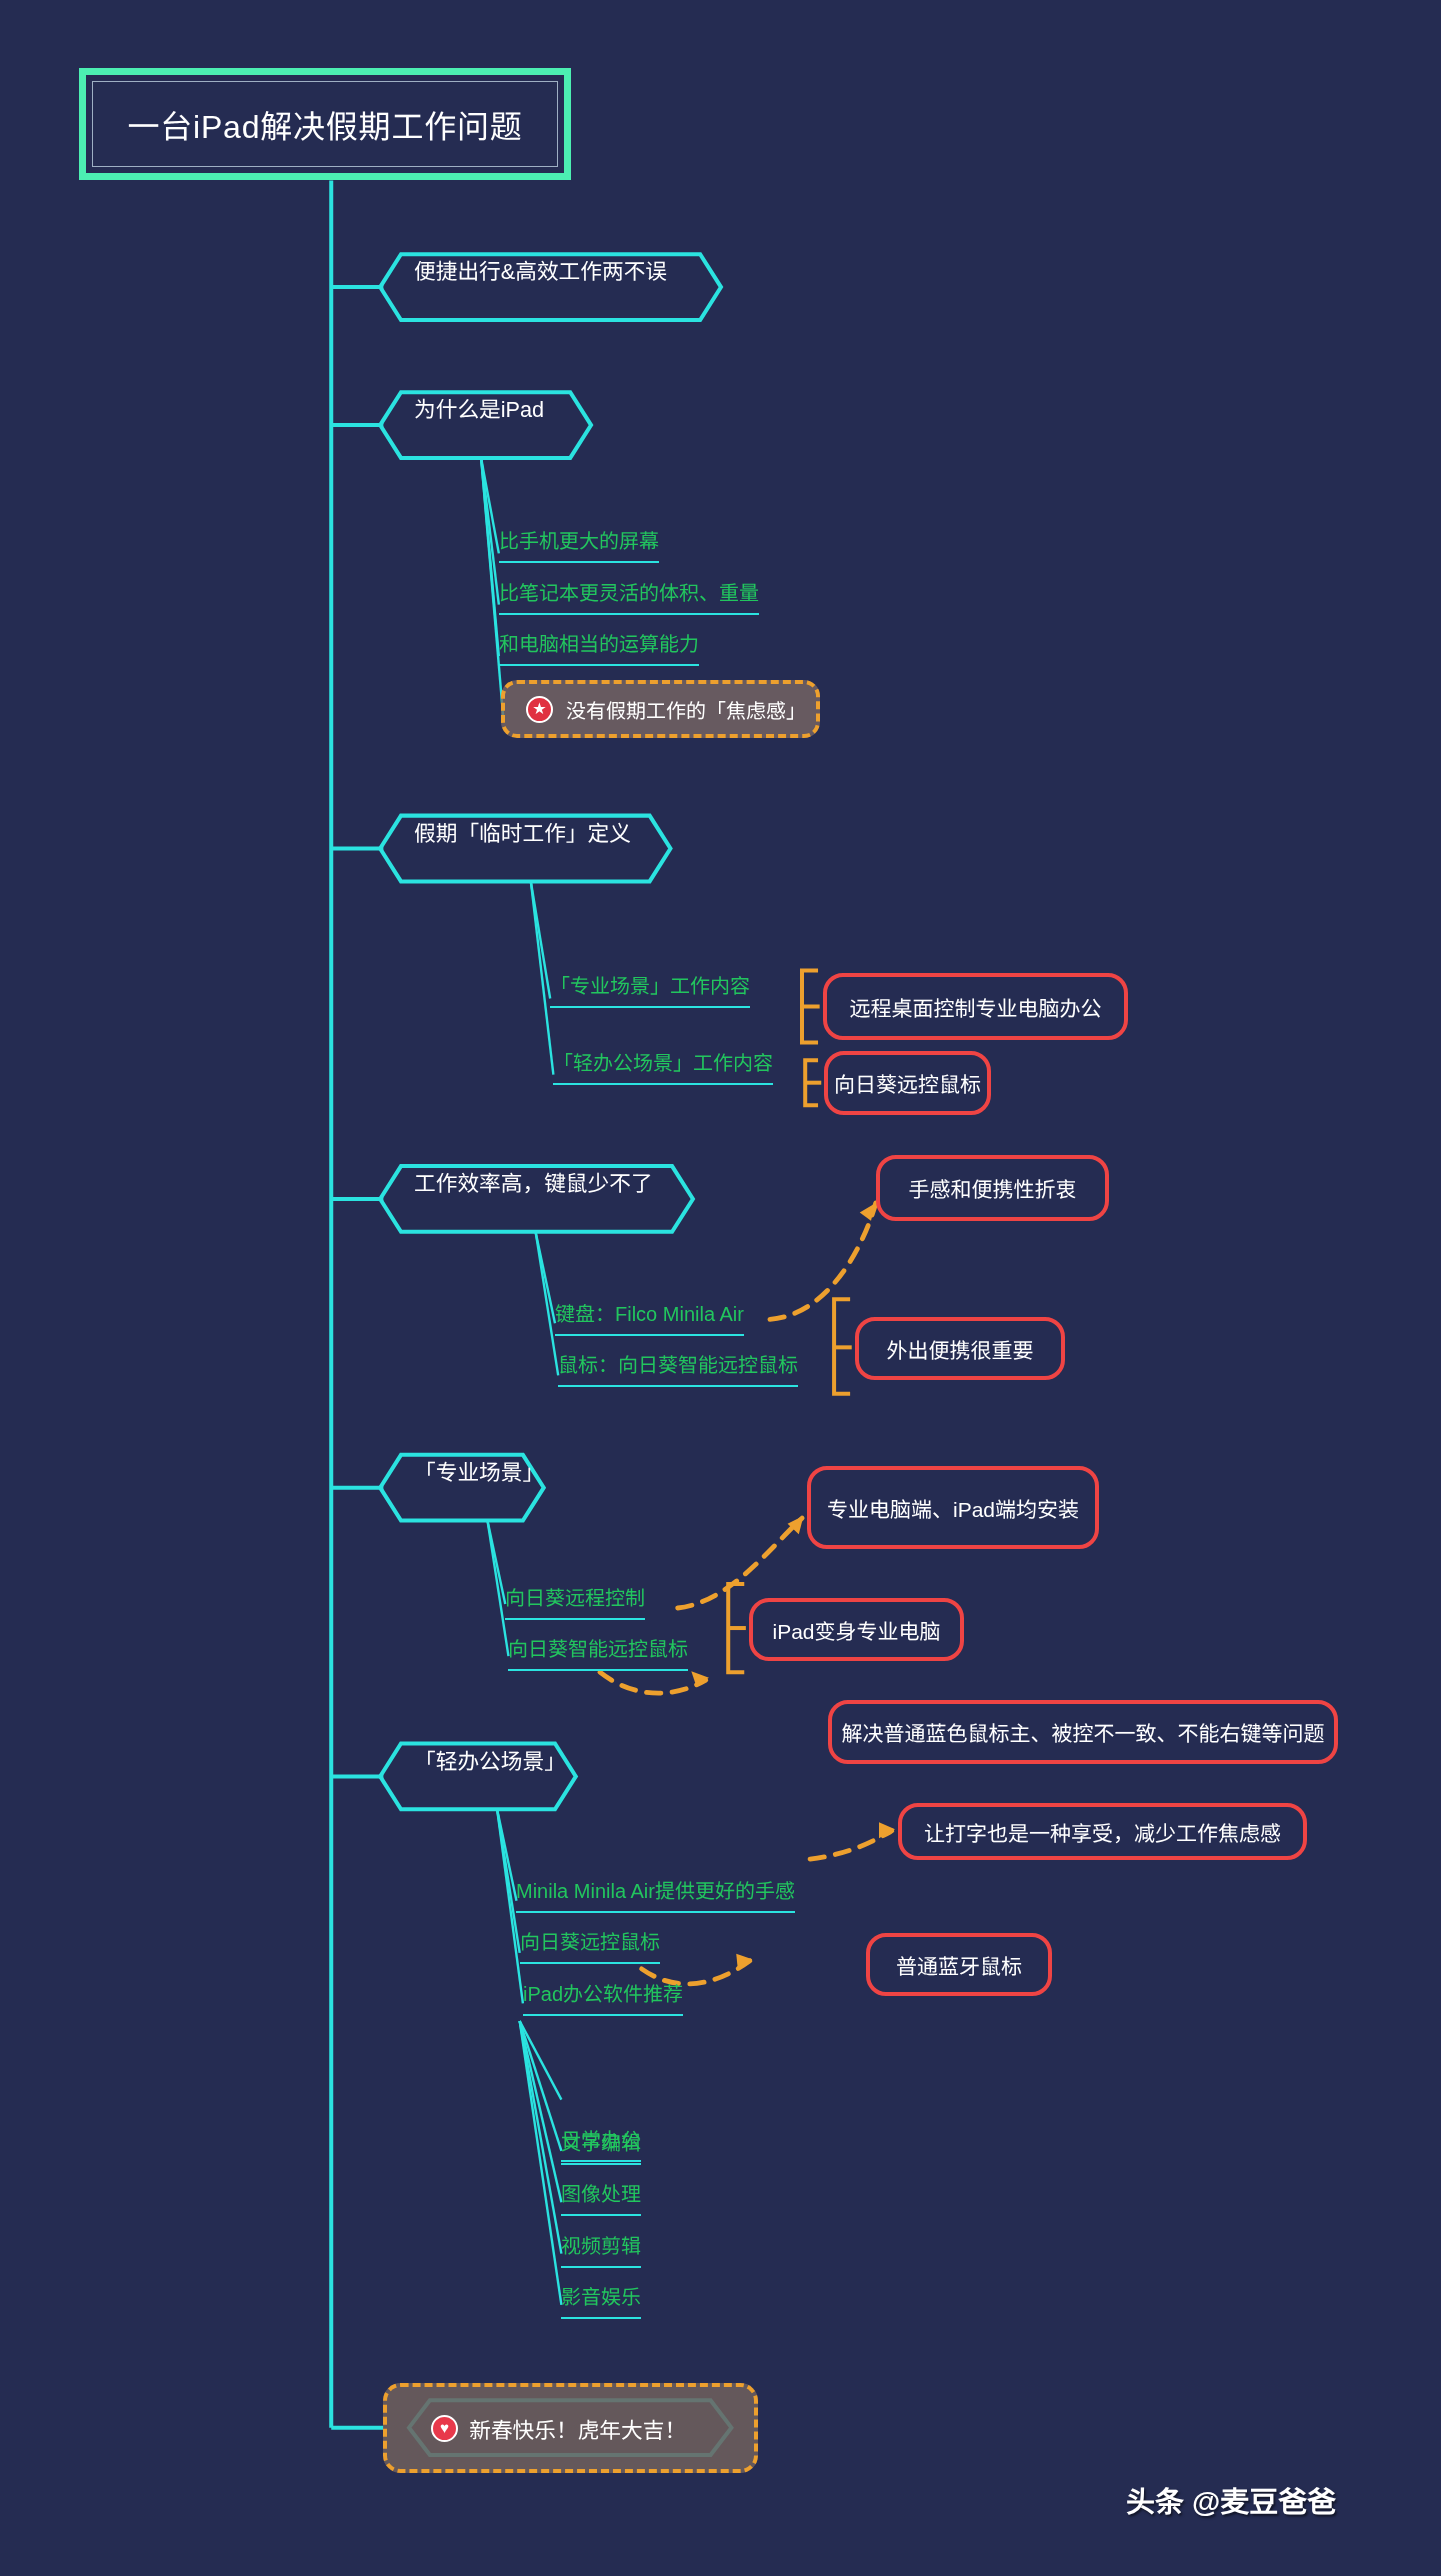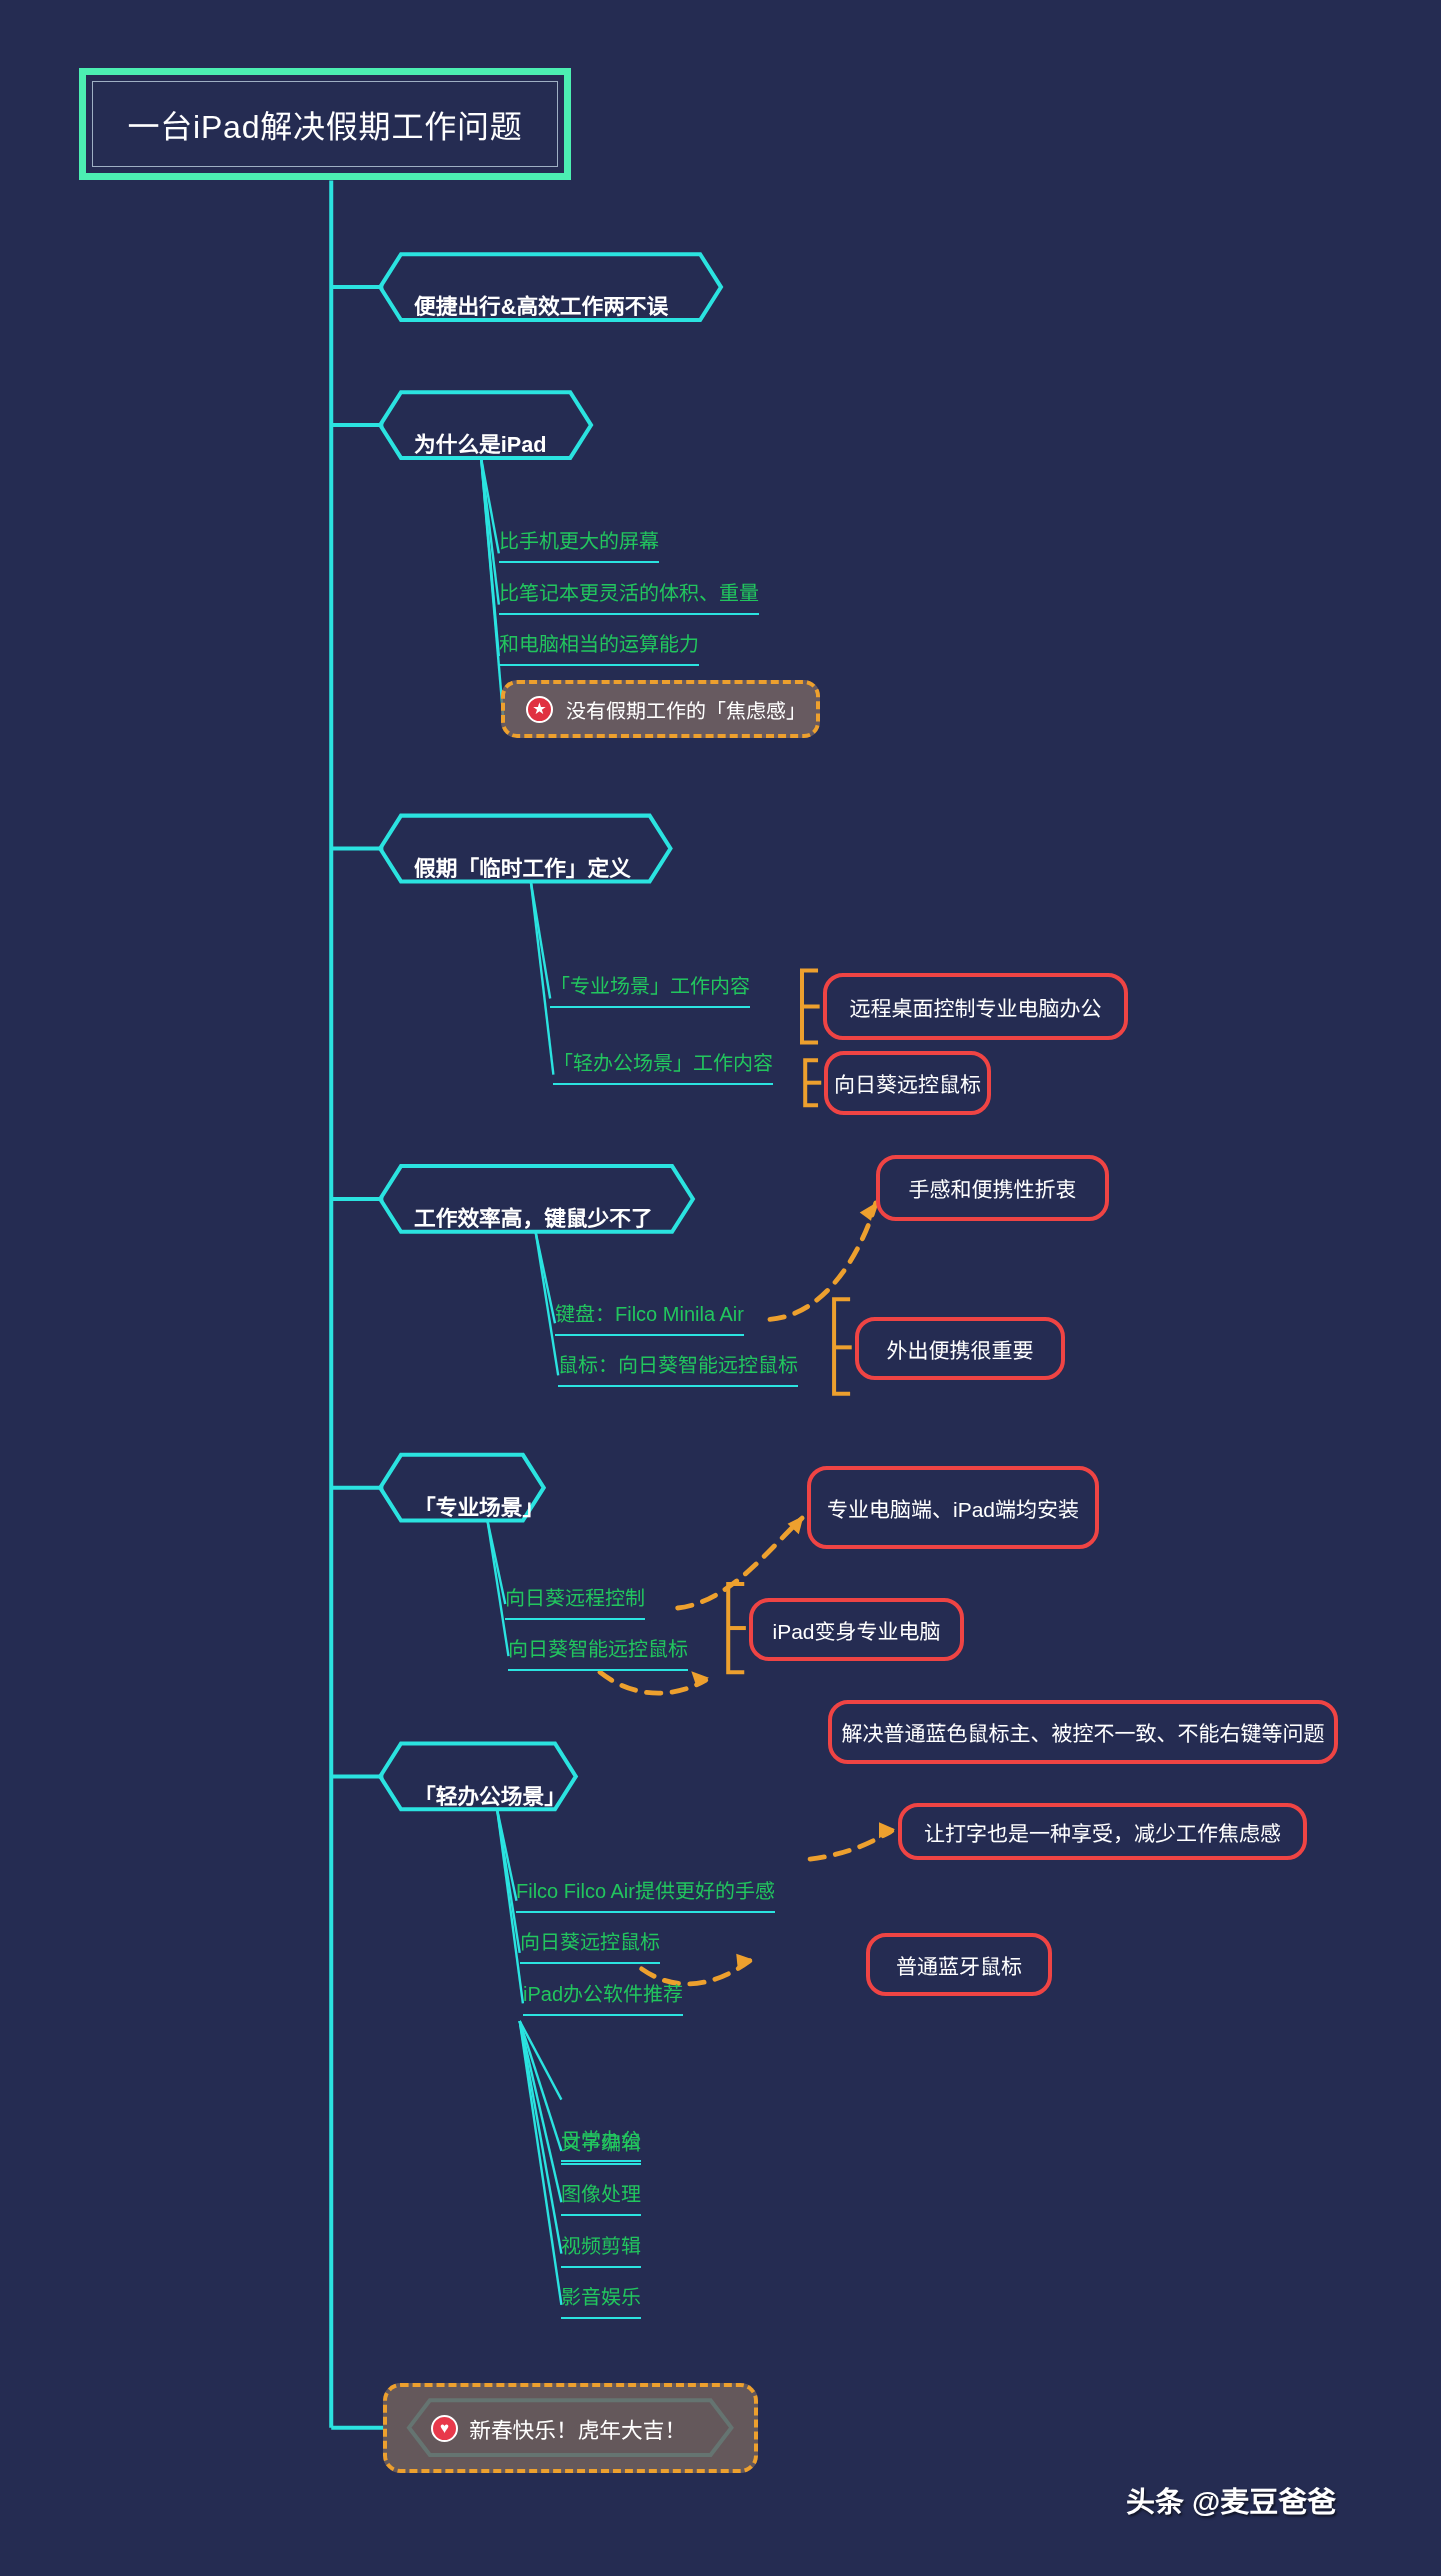--- a/index.html
+++ b/index.html
@@ -18,21 +18,21 @@
     position:absolute;left:79px;top:68px;width:492px;height:112px;
     border:7.2px solid #4CEFB2;background:#252C52;box-sizing:border-box;
   }
   .root-inner{
     position:absolute;inset:5.6px;border:1.6px solid #9fb0c4;box-sizing:border-box;
     display:flex;align-items:center;justify-content:center;
   }
   .root-text{color:#ffffff;font-size:32px;letter-spacing:0.8px;white-space:nowrap;}
 
   
-  .hex{position:absolute;height:66px;display:flex;align-items:flex-end;font-weight:bold;}
+  .hex{position:absolute;height:66px;display:flex;align-items:flex-start;}
   .hex .hex-label{
     position:relative;z-index:2;color:#ffffff;font-size:21.7px;white-space:nowrap;
     padding-left:34px;padding-right:37px;
   }
 
   
   .leaf{
     position:absolute;color:#22c55e;font-size:20px;white-space:nowrap;
     padding-bottom:7.2px;border-bottom:2.4px solid #2BE3E0;
   }
@@ -233,21 +233,21 @@
   <div class="callout" style="left:876px;top:1155px;width:233px;height:66px;">手感和便携性折衷</div>
   <div class="callout" style="left:855px;top:1317px;width:210px;height:63px;">外出便携很重要</div>
 
   <div class="leaf" style="left:505px;top:1582px;">向日葵远程控制</div>
   <div class="leaf" style="left:508px;top:1633px;">向日葵智能远控鼠标</div>
 
   <div class="callout" style="left:807px;top:1466px;width:292px;height:83px;">专业电脑端、iPad端均安装</div>
   <div class="callout" style="left:749px;top:1598px;width:215px;height:63px;">iPad变身专业电脑</div>
   <div class="callout" style="left:828px;top:1700px;width:510px;height:64px;">解决普通蓝色鼠标主、被控不一致、不能右键等问题</div>
 
-  <div class="leaf" style="left:516px;top:1875px;">Filco Filco Air提供更好的手感</div>
+  <div class="leaf" style="left:516px;top:1875px;">Minila Minila Air提供更好的手感</div>
   <div class="leaf" style="left:520px;top:1926px;">向日葵远控鼠标</div>
   <div class="leaf" style="left:523px;top:1978px;">iPad办公软件推荐</div>
 
   <div class="callout" style="left:898px;top:1803px;width:409px;height:57px;">让打字也是一种享受，减少工作焦虑感</div>
   <div class="callout" style="left:866px;top:1933px;width:186px;height:63px;">普通蓝牙鼠标</div>
 
   <div class="leaf" style="left:561px;top:2076px;margin-top:48px;">日常办公</div>
   <div class="leaf" style="left:561px;top:2127px;">文字编辑</div>
   <div class="leaf" style="left:561px;top:2178px;">图像处理</div>
   <div class="leaf" style="left:561px;top:2230px;">视频剪辑</div>

